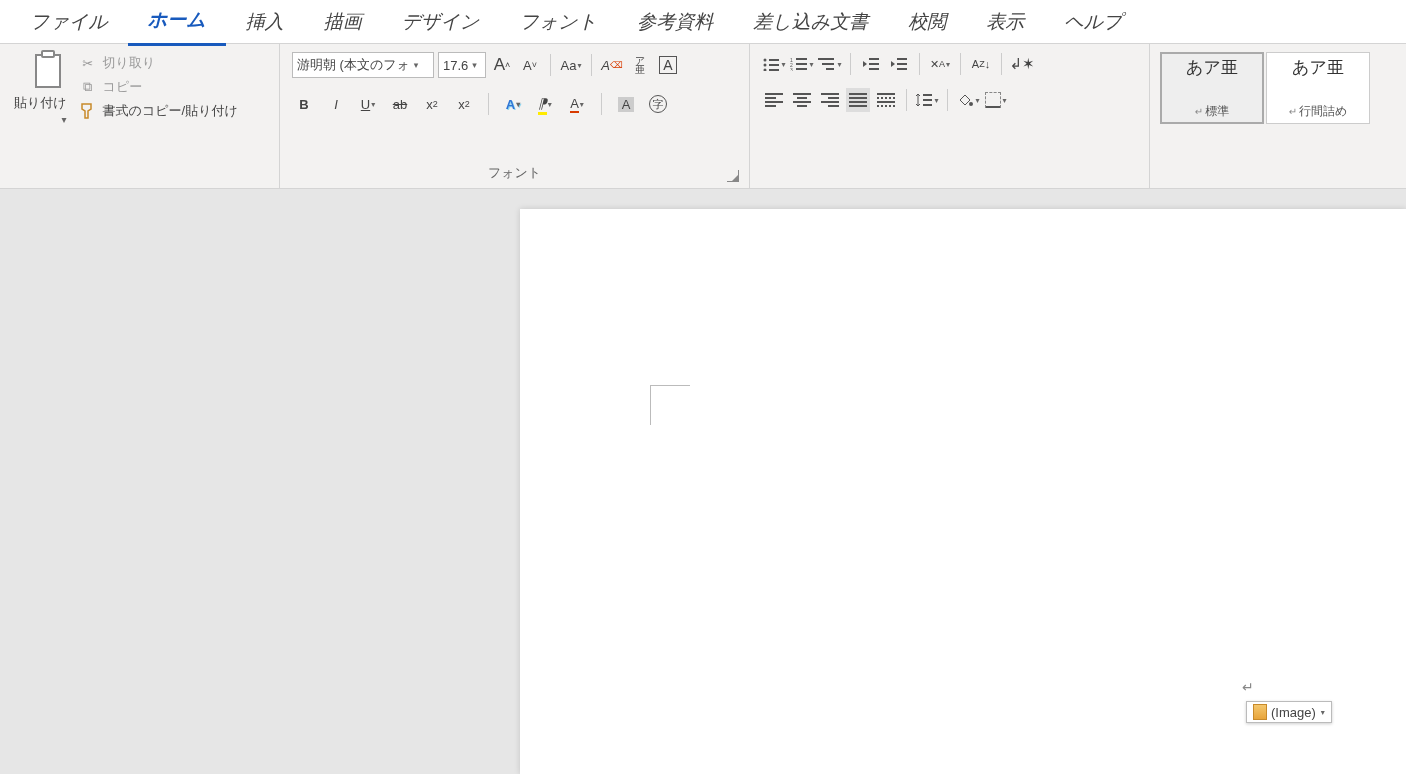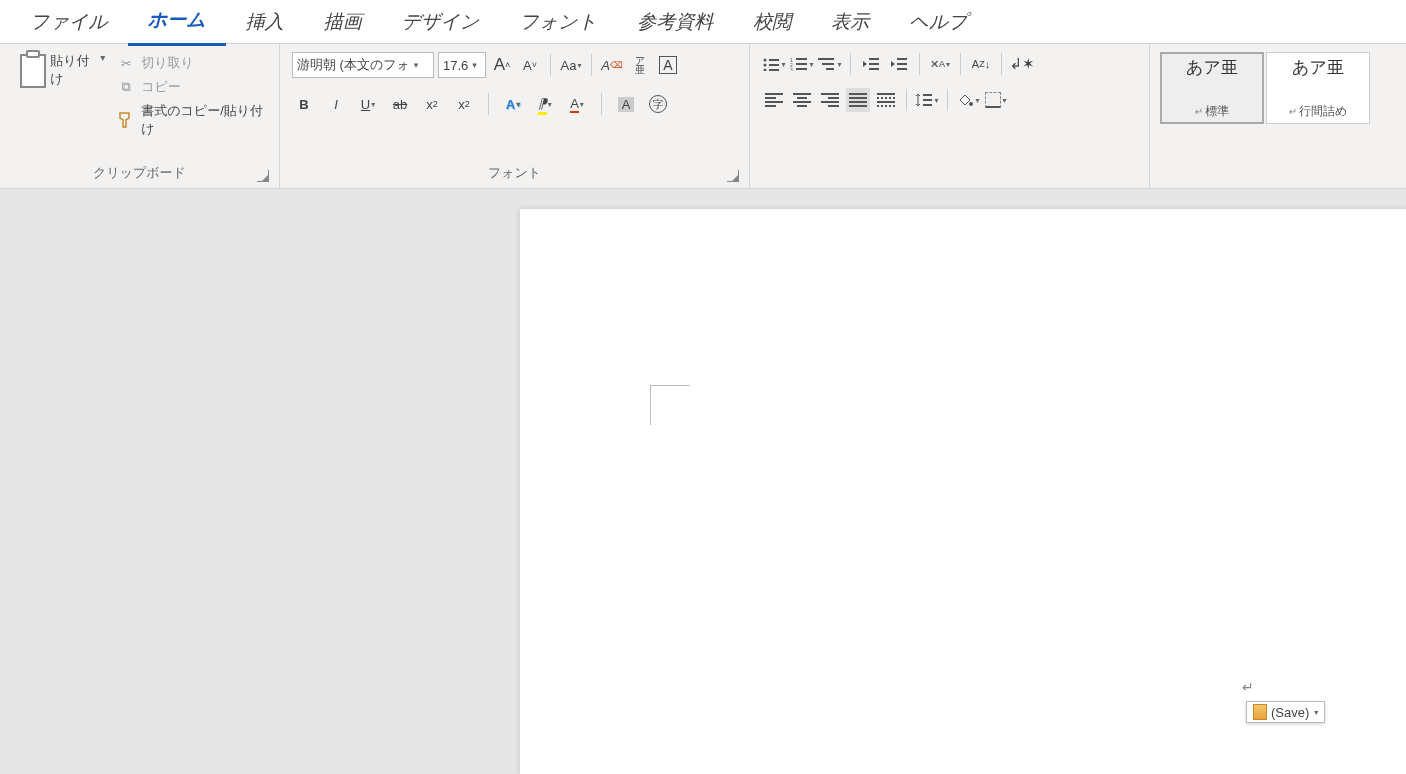--- a/index.html
+++ b/index.html
@@ -9,21 +9,21 @@
 .tab { padding: 10px 20px; color: #444; cursor: pointer; font-size: 19px; font-style: italic; }
 .tab.active { color: #185abd; border-bottom: 3px solid #185abd; font-weight: 600; }
 
 .ribbon { display: flex; background: #f3f2f1; height: 145px; border-bottom: 1px solid #d4d4d4; }
 .group { border-right: 1px solid #d4d4d4; padding: 4px 6px 0 6px; display: flex; flex-direction: column; position: relative; }
 .group-body { flex: 1; display: flex; }
 .group-label { text-align: center; font-size: 13px; color: #666; padding: 4px 0 6px; position: relative; }
 .group-launcher { position: absolute; right: 4px; bottom: 6px; width: 12px; height: 12px; border: 1px solid #888; border-top: none; border-left: none; }
 .group-launcher::after { content: ""; position: absolute; right: 0; bottom: 0; border: 3px solid transparent; border-right-color: #888; border-bottom-color: #888; }
 
-.paste-col { display: flex; flex-direction: row; align-items: flex-start; padding: 2px 8px 0; }
+.paste-col { display: flex; flex-direction: column; align-items: flex-end; padding: 2px 8px 0; }
 .paste-icon { width: 38px; height: 42px; position: relative; }
 .paste-icon .board { position:absolute; left:6px; top:4px; width:26px; height:34px; border:2px solid #888; background:#fff; }
 .paste-icon .clip { position:absolute; left:12px; top:0; width:14px; height:8px; border:2px solid #888; background:#fff; border-radius:2px; }
 .paste-label { font-size: 13px; color: #444; margin-top: 2px; }
 .chevron-down { font-size: 10px; color: #666; margin-top: 2px; }
 
 .clip-list { display:flex; flex-direction:column; gap:6px; padding:6px 4px 0 4px; }
 .clip-item { display:flex; align-items:center; gap:6px; color:#999; font-size:13px; }
 .clip-item.enabled { color:#444; }
 .ci-icon { width:18px; height:18px; display:flex; align-items:center; justify-content:center; }
@@ -67,20 +67,21 @@
 <body>
 
 <div class="tabs">
   <div class="tab">ファイル</div>
   <div class="tab active">ホーム</div>
   <div class="tab">挿入</div>
   <div class="tab">描画</div>
   <div class="tab">デザイン</div>
   <div class="tab">フォント</div>
   <div class="tab">参考資料</div>
+  <div class="tab">差し込み文書</div>
   <div class="tab">校閲</div>
   <div class="tab">表示</div>
   <div class="tab">ヘルプ</div>
 </div>
 
 <div class="ribbon">
 
   <div class="group" style="width:280px">
     <div class="group-body">
       <div class="paste-col">
@@ -103,24 +104,20 @@
         <div class="clip-item enabled">
           <span class="ci-icon">
             <svg width="18" height="18" viewBox="0 0 18 18">
                 <path d="M3 2h9v5l-3 2v7H6V9L3 7z" fill="none" stroke="#c88a2a" stroke-width="1.5"></path>
               </svg>
           </span>
           <span>書式のコピー/貼り付け</span>
         </div>
       </div>
     </div>
-    <div class="group-label">
-      <span>クリップボード</span>
-      <span class="group-launcher"></span>
-    </div>
   </div>
 
   <div class="group" style="width:470px">
     <div class="group-body" style="flex-direction:column; padding:0 6px;">
       <div class="font-top">
         <div class="sel" style="width:142px">
           <span>游明朝 (本文のフォ</span>
             <span class="chev">▾</span>
         </div>
         <div class="sel" style="width:48px">
@@ -320,18 +317,18 @@
   </div>
 
 </div>
 
 <div class="canvas">
   <div class="page">
     <div class="margin-mark"></div>
     <div class="cursor-mark">↵</div>
     <div class="paste-opts">
       <span class="pi"></span>
-      <span>(Save)</span>
+      <span>(Image)</span>
       <span class="split-chev">▾</span>
     </div>
   </div>
 
 </div>
 
 </body></html>

